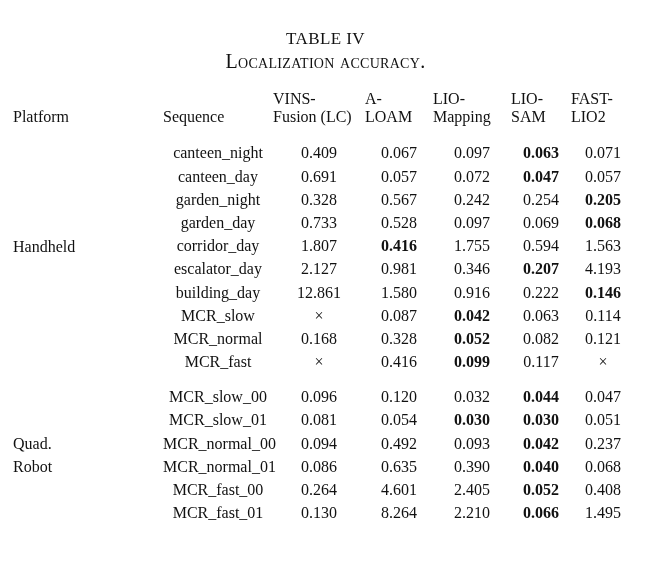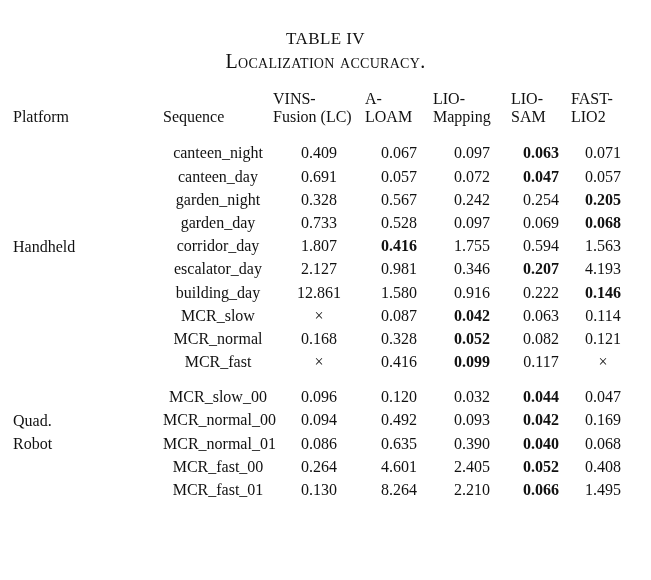--- a/index.html
+++ b/index.html
@@ -310,29 +310,38 @@
           <tr class="datarow">
             <td class="platform"></td>
             <td class="seq">MCR_slow_00</td>
             <td class="num">0.096</td>
             <td class="num">0.120</td>
             <td class="num">0.032</td>
             <td class="num bold">0.044</td>
             <td class="num">0.047</td>
           </tr>
           <tr class="datarow">
+            <td class="platform"></td>
+            <td class="seq">MCR_slow_01</td>
+            <td class="num">0.081</td>
+            <td class="num">0.054</td>
+            <td class="num bold">0.030</td>
+            <td class="num bold">0.030</td>
+            <td class="num">0.051</td>
+          </tr>
+          <tr class="datarow">
             <td class="platform">
               <span class="plat-line">Quad.</span>
             </td>
             <td class="seq">MCR_normal_00</td>
             <td class="num">0.094</td>
             <td class="num">0.492</td>
             <td class="num">0.093</td>
             <td class="num bold">0.042</td>
-            <td class="num">0.169</td>
+            <td class="num">0.237</td>
           </tr>
           <tr class="datarow">
             <td class="platform">
               <span class="plat-line">Robot</span>
             </td>
             <td class="seq">MCR_normal_01</td>
             <td class="num">0.086</td>
             <td class="num">0.635</td>
             <td class="num">0.390</td>
             <td class="num bold">0.040</td>

